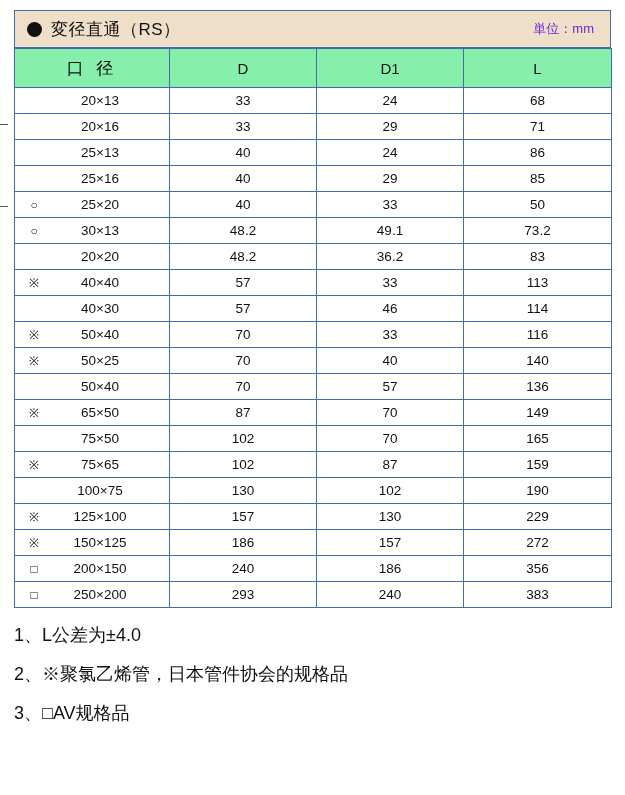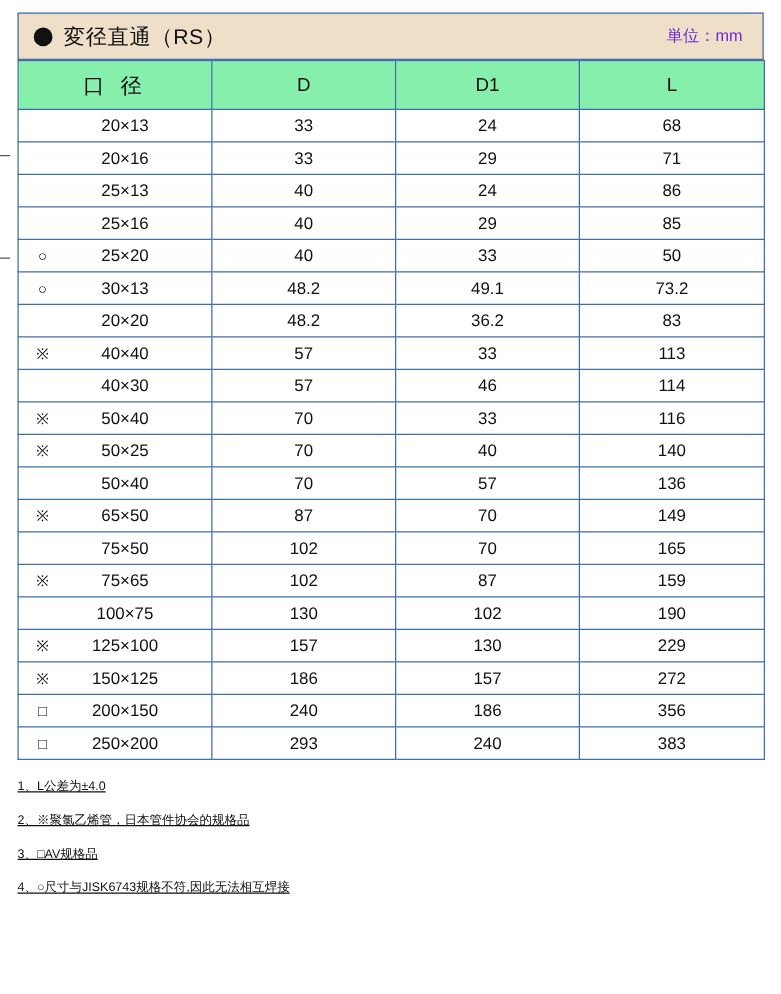--- a/index.html
+++ b/index.html
@@ -122,26 +122,25 @@
     height: 1px;
     background: #555;
   }
 
   
   .notes {
     margin-top: 14px;
     width: 597px;
   }
   .note {
-    font-size: 10px;
+    font-size: 18px;
     color: #111;
     line-height: 1.5;
     margin: 0 0 12px 0;
     white-space: nowrap;
-    text-decoration: underline;
   }
 </style>
 </head>
 <body>
 
 <div class="page">
 
   <div class="title-bar">
     <div class="title-left">
       <span class="bullet-dot"></span>
@@ -389,16 +388,15 @@
       </tbody>
   </table>
 
   <div class="tick" style="top:124px;"></div>
   <div class="tick" style="top:206px;"></div>
 
   <div class="notes" id="notes">
       <p class="note">1、L公差为±4.0</p>
       <p class="note">2、※聚氯乙烯管，日本管件协会的规格品</p>
       <p class="note">3、□AV规格品</p>
-      <p class="note">4、○尺寸与JISK6743规格不符,因此无法相互焊接</p>
     </div>
 
 </div>
 
 </body></html>

